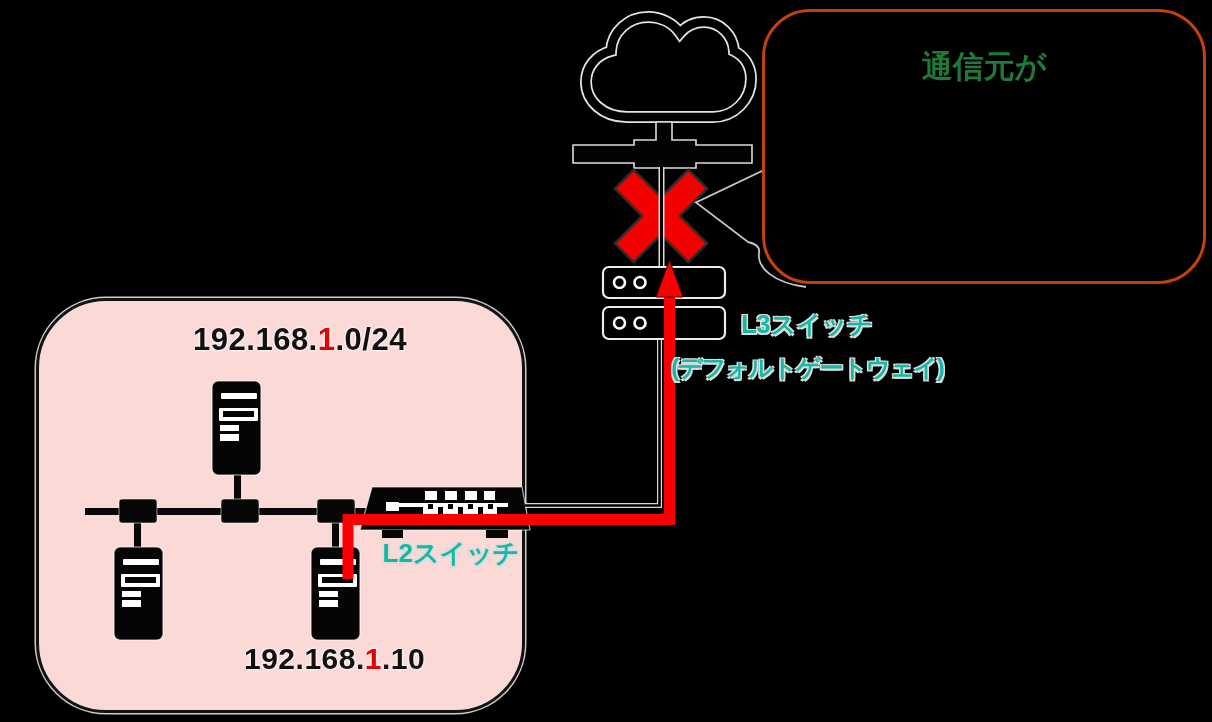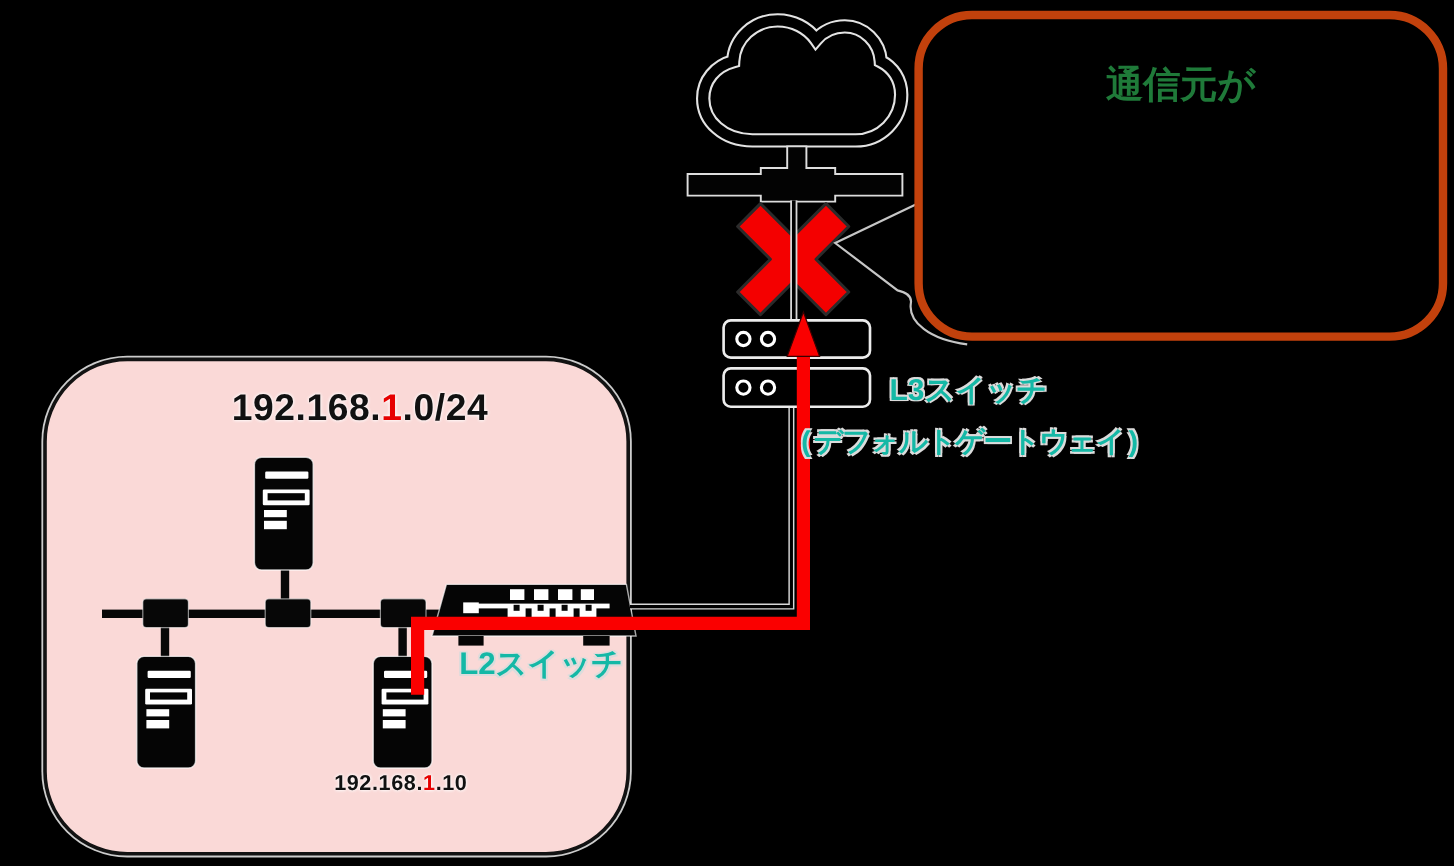--- a/index.html
+++ b/index.html
@@ -14,34 +14,34 @@
     background:#fad9d7;border:3px solid #121212;border-radius:70px;
     box-shadow:0 0 0 1.5px rgba(255,255,255,.8);z-index:1;
   }
   svg.layer{left:0;top:0;z-index:2;}
   .lbl{z-index:3;white-space:nowrap;text-align:center;}
   
   .ip-label{
     color:#111;font-size:31px;letter-spacing:.5px;
     text-shadow:0 0 3px rgba(255,255,255,.95),0 0 3px rgba(255,255,255,.9);
   }
-  #host-ip-label{font-size:18px;}
+  #host-ip-label{font-size:30px;}
   .red-octet{color:#e60000;}
   
   .outlined{
     color:#14b8a6;
     text-shadow:-1.5px -1.5px 0 #dcdcdc,1.5px -1.5px 0 #dcdcdc,-1.5px 1.5px 0 #dcdcdc,1.5px 1.5px 0 #dcdcdc,0 0 2px #cfcfcf;
   }
   #l2-label{left:376px;top:536px;width:150px;font-size:26px;}
   #l3-label{left:697px;top:308px;width:220px;font-size:25px;}
-  #l3-sublabel{left:655px;top:352px;width:305px;font-size:24px;letter-spacing:-1px;font-family:Liberation Mono, monospace;}
+  #l3-sublabel{left:655px;top:352px;width:305px;font-size:24px;letter-spacing:-1px;}
   
   #speech-bubble{
     left:762px;top:9px;width:444px;height:275px;box-sizing:border-box;
-    border:7px solid #c2410c;border-radius:48px;background:transparent;z-index:3;
+    border:3px solid #c2410c;border-radius:48px;background:transparent;z-index:3;
   }
   #callout-text{
     position:absolute;left:0;top:26px;width:100%;
     color:#1f7a39;font-size:31px;line-height:58px;text-align:center;
   }
 </style>
 </head>
 <body>
 
 <div id="stage">

